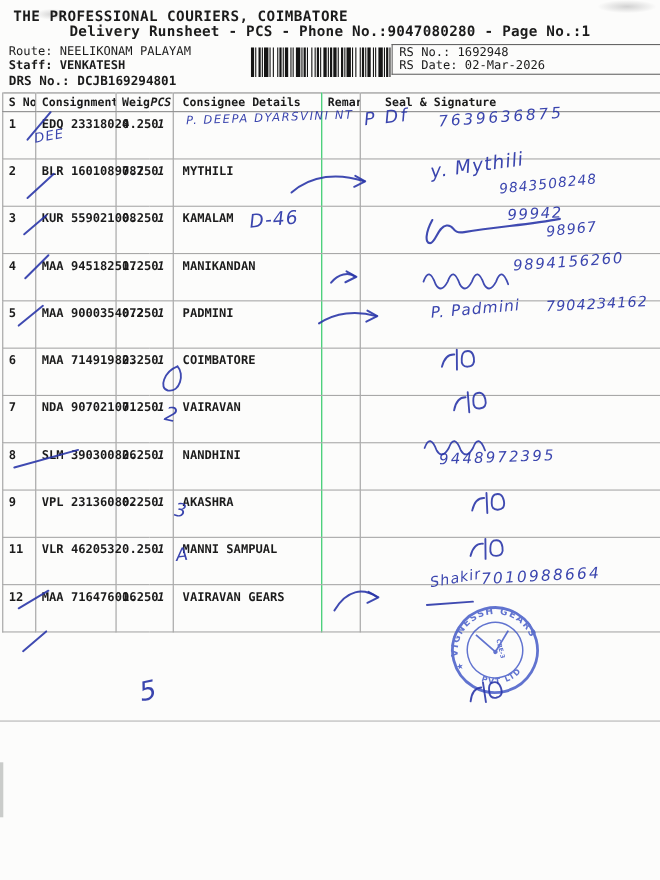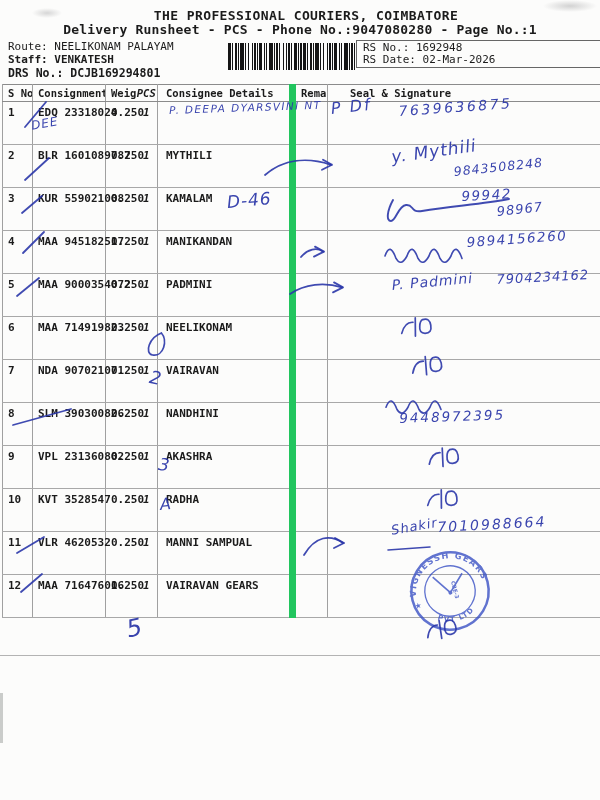--- a/index.html
+++ b/index.html
@@ -1,36 +1,36 @@
 <!DOCTYPE html>
 <html><head>
 <meta charset="utf-8">
 <style>
   html,body{margin:0;padding:0;background:#e8e8e8;}
   .page{position:relative;width:600px;height:800px;background:#fcfcfb;overflow:hidden;
         font-family:"DejaVu Sans Mono","Liberation Mono",monospace;color:#1b1b1b;}
   .abs{position:absolute;}
-  .title{left:12px;right:0;top:8px;text-align:center;font-weight:bold;font-size:13px;letter-spacing:.4px;}
+  .title{left:12px;right:0;top:8px;font-weight:bold;font-size:13px;letter-spacing:.4px;}
   .subtitle{left:0;right:0;top:22px;text-align:center;font-weight:bold;font-size:13px;letter-spacing:.2px;}
   .info{left:8px;font-size:11px;white-space:pre;}
   .b{font-weight:bold;}
   .rsbox{left:356px;top:40px;width:242px;height:25px;border-top:1px solid #666;border-bottom:1px solid #666;
          border-left:1px solid #666;font-size:11px;line-height:12px;padding:1px 0 0 6px;}
   table{border-collapse:collapse;table-layout:fixed;position:absolute;left:2px;top:84px;width:598px;
         border-top:1px solid #8b8b8b;}
   th{font-size:10.5px;font-weight:bold;text-align:left;padding:2px 0 2px 5px;height:12px;
      border-bottom:1px solid #8b8b8b;white-space:nowrap;overflow:hidden;}
   td{vertical-align:top;font-size:11px;font-weight:bold;padding:4px 0 0 5px;height:38px;
      border-bottom:1px solid #a8a8a8;white-space:nowrap;overflow:visible;}
   table col.c1{width:30px}table col.c2{width:73px}table col.c3{width:30px}table col.c4{width:22px}
   table col.c5{width:135px}table col.c6{width:35px}table col.c7{width:273px}
   th:nth-child(1),td:nth-child(1){border-right:1px solid #a0a0a0;border-left:1px solid #a0a0a0;}
   th:nth-child(2),td:nth-child(2){border-right:1px solid #a0a0a0;}
   th:nth-child(4),td:nth-child(4){border-right:1px solid #a0a0a0;text-align:center;padding-left:0;font-style:italic;}
-  th:nth-child(5),td:nth-child(5){border-right:7px solid #22c55e;padding-left:8px;}
+  th:nth-child(5),td:nth-child(5){border-right:1px solid #22c55e;padding-left:8px;}
   th:nth-child(6),td:nth-child(6){border-right:1px solid #a0a0a0;}
   th:nth-child(7){padding-left:22px;}
   .btmline{left:0;top:655px;width:600px;height:1px;background:#b3b3b3;}
   #hw{left:0;top:0;width:600px;height:800px;pointer-events:none;z-index:6;}
   .hw-text{position:absolute;font-family:"DejaVu Sans",sans-serif;font-style:italic;color:#2a36a8;
            transform-origin:left top;white-space:pre;opacity:.92;}
   .hw-svg{position:absolute;transform-origin:left top;overflow:visible;}
   .stamp{left:404px;top:549px;width:92px;height:84px;transform:rotate(-14deg);opacity:.8;z-index:5;}
   .stamp text{font-family:"DejaVu Sans",sans-serif;font-weight:bold;fill:#3b52c5;}
   .sm1{left:32px;top:8px;width:30px;height:10px;background:radial-gradient(closest-side,#d6d6d6,transparent);}
@@ -166,21 +166,21 @@
           <td>1</td>
           <td>PADMINI</td>
           <td></td>
           <td></td>
         </tr>
         <tr>
           <td>6</td>
           <td>MAA 714919823</td>
           <td>0.250</td>
           <td>1</td>
-          <td>NEELIKONAM</td>
+          <td>COIMBATORE</td>
           <td></td>
           <td></td>
         </tr>
         <tr>
           <td>7</td>
           <td>NDA 907021071</td>
           <td>0.250</td>
           <td>1</td>
           <td>VAIRAVAN</td>
           <td></td>
@@ -194,29 +194,20 @@
           <td>NANDHINI</td>
           <td></td>
           <td></td>
         </tr>
         <tr>
           <td>9</td>
           <td>VPL 231360802</td>
           <td>0.250</td>
           <td>1</td>
           <td>AKASHRA</td>
-          <td></td>
-          <td></td>
-        </tr>
-        <tr>
-          <td>10</td>
-          <td>KVT 3528547</td>
-          <td>0.250</td>
-          <td>1</td>
-          <td>RADHA</td>
           <td></td>
           <td></td>
         </tr>
         <tr>
           <td>11</td>
           <td>VLR 4620532</td>
           <td>0.250</td>
           <td>1</td>
           <td>MANNI SAMPUAL</td>
           <td></td>

